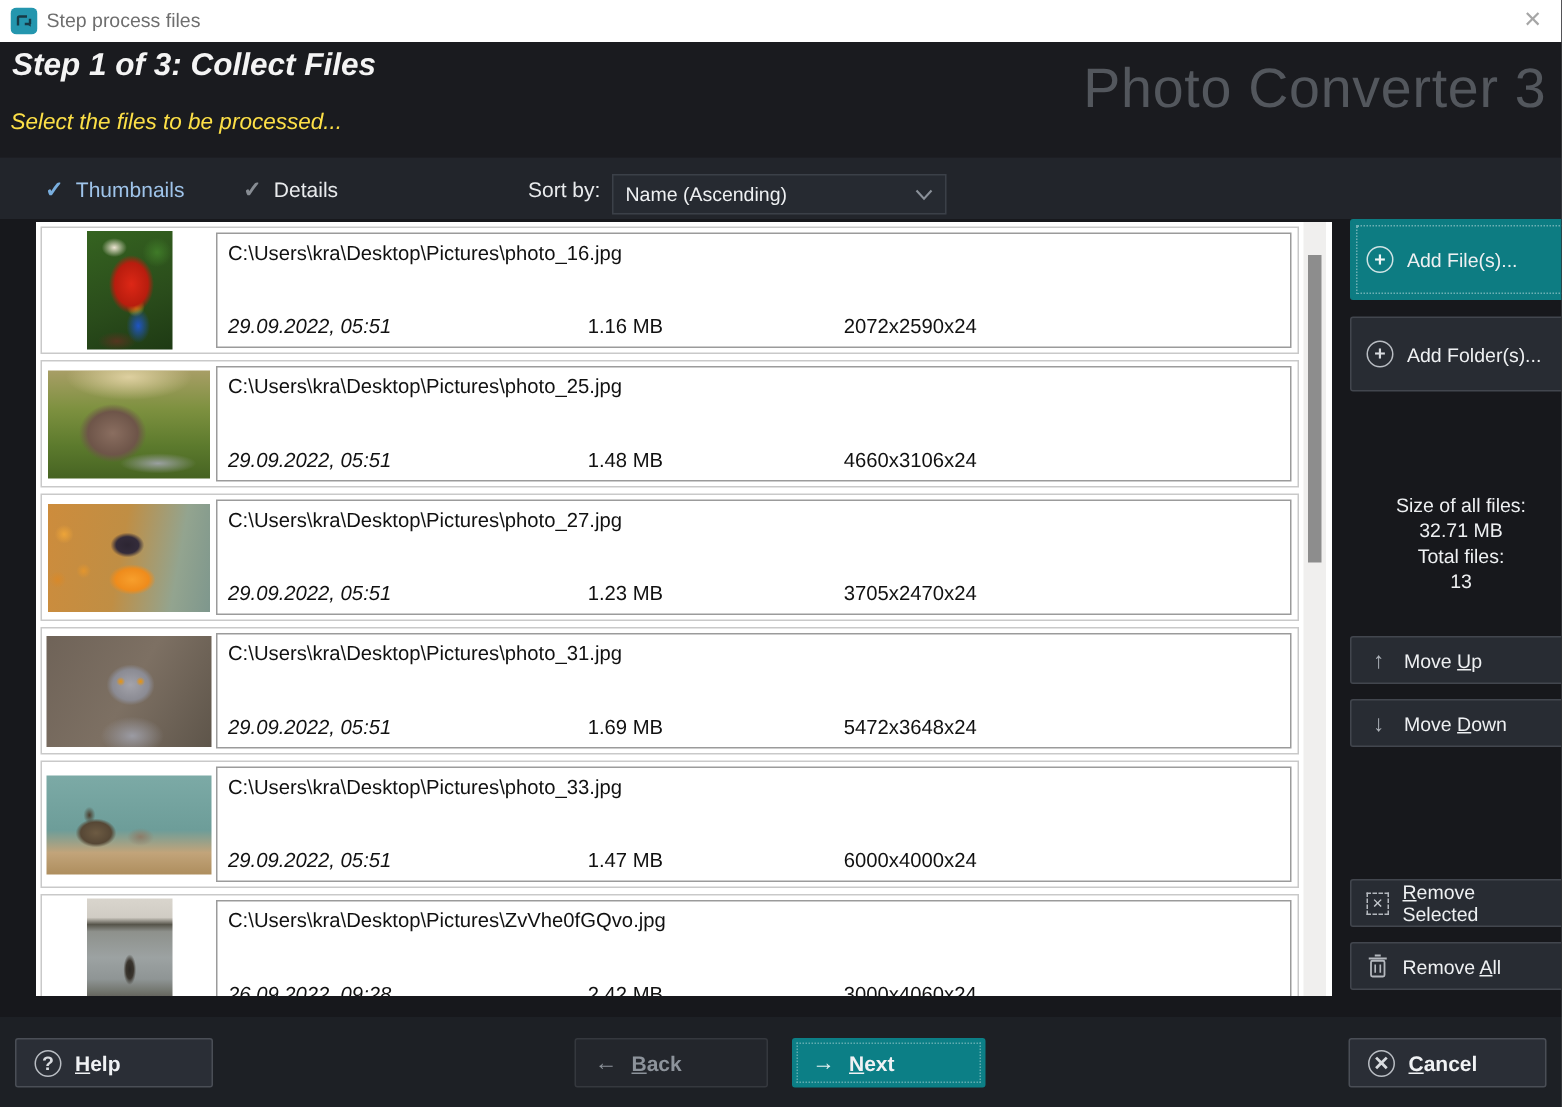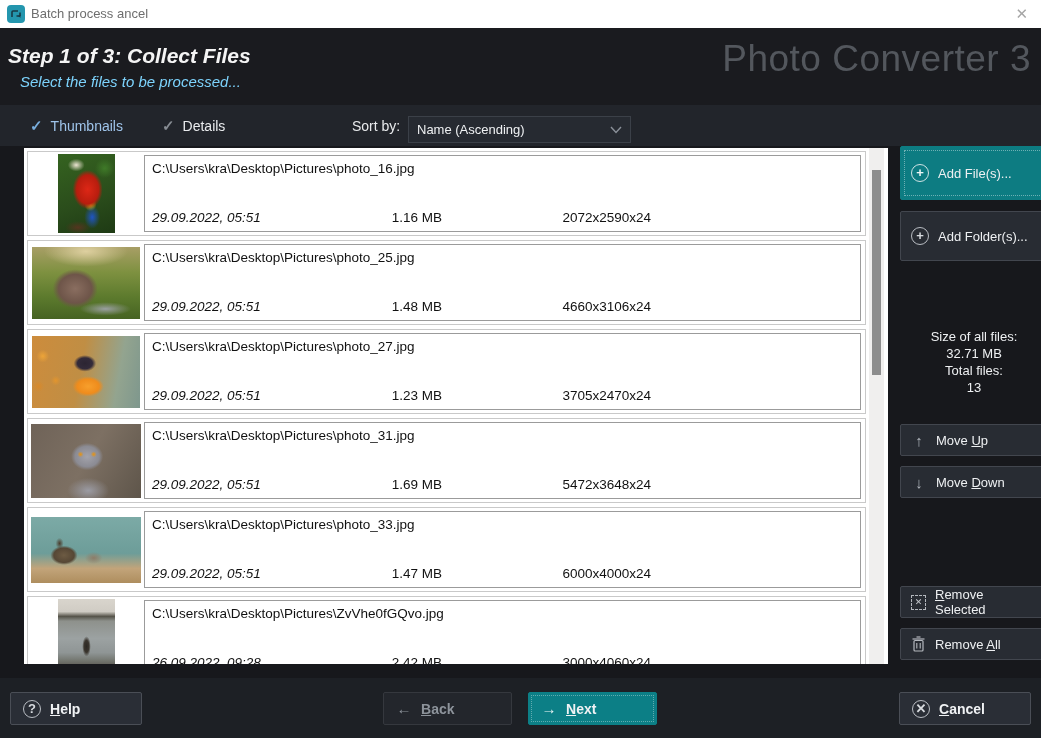--- a/index.html
+++ b/index.html
@@ -8,22 +8,22 @@
   .window { position:relative; width:1041px; height:738px; background:#17181c; overflow:hidden; }
 
   
   .titlebar { position:absolute; top:0; left:0; width:100%; height:28px; background:#ffffff; }
   .app-icon { position:absolute; left:7px; top:5px; width:18px; height:18px; }
   .win-title { position:absolute; left:31px; top:6px; font-size:13px; color:#6e6e6e; }
   .close-x { position:absolute; right:13px; top:4px; font-size:15px; color:#a6a6a6; cursor:pointer; line-height:20px; }
 
   
   .header { position:absolute; top:28px; left:0; width:100%; height:77px; background:#1a1b1f; }
-  .step-title { position:absolute; left:8px; top:16px; font-size:21px; font-style:italic; font-weight:600; color:#f4f4f4; }
-  .step-subtitle { position:absolute; left:20px; top:45px; font-size:15px; font-style:italic; color:#7dd3fc; }
+  .step-title { position:absolute; left:8px; top:4px; font-size:21px; font-style:italic; font-weight:600; color:#f4f4f4; }
+  .step-subtitle { position:absolute; left:7px; top:45px; font-size:15px; font-style:italic; color:#fde047; }
   .brand { position:absolute; right:10px; top:10px; text-align:left; }
   .brand-small { font-size:12px; font-weight:bold; color:#4e5258; margin-left:2px; }
   .brand-large { font-size:37px; font-weight:300; color:#53575d; letter-spacing:0.5px; }
 
   
   .toolbar { position:absolute; top:105px; left:0; width:100%; height:41px; background:#22252b; }
   .tab { position:absolute; top:9px; height:24px; display:flex; align-items:center; gap:8px; cursor:pointer; }
   .tab-thumbs { left:30px; }
   .tab-details { left:162px; }
   .check { font-size:15px; font-weight:bold; }
@@ -126,21 +126,21 @@
 
 <div class="window">
 
   <div class="titlebar">
     <svg class="app-icon" viewBox="0 0 18 18">
       <rect x="0" y="0" width="18" height="18" rx="4" fill="#2496ae"></rect>
       <path d="M5 12 V7 a1 1 0 0 1 1-1 h5" fill="none" stroke="#173a46" stroke-width="1.6"></path>
       <path d="M13 11 V7.5 M13 11 h-3.5" fill="none" stroke="#173a46" stroke-width="1.6"></path>
       <path d="M13.5 12.8 l-2.6-1.8 2.6-1.2 z" fill="#173a46"></path>
     </svg>
-    <span class="win-title">Batch process ancel</span>
+    <span class="win-title">Step process files</span>
     <span class="close-x">✕</span>
   </div>
 
   <div class="header">
     <div class="step-title">Step 1 of 3: Collect Files</div>
     <div class="step-subtitle">Select the files to be processed...</div>
     <div class="brand">
       <div class="brand-large">Photo Converter 3</div>
     </div>
   </div>

